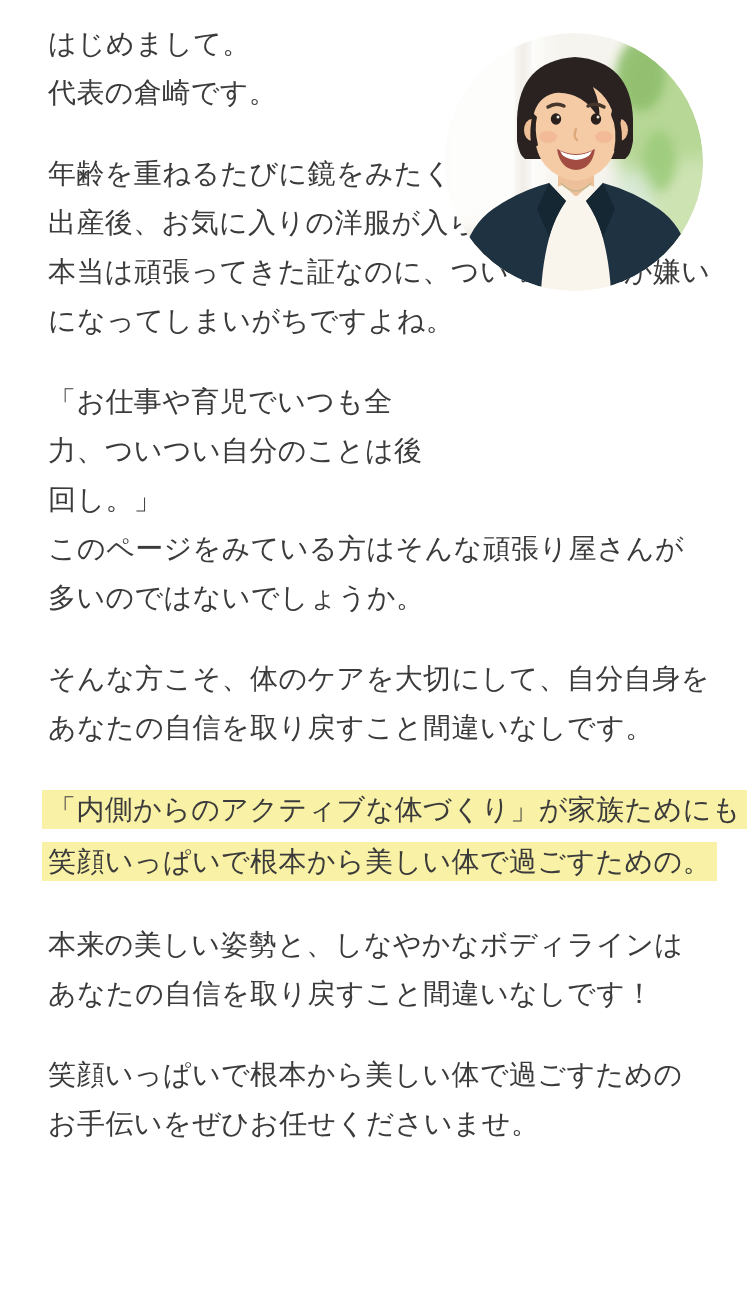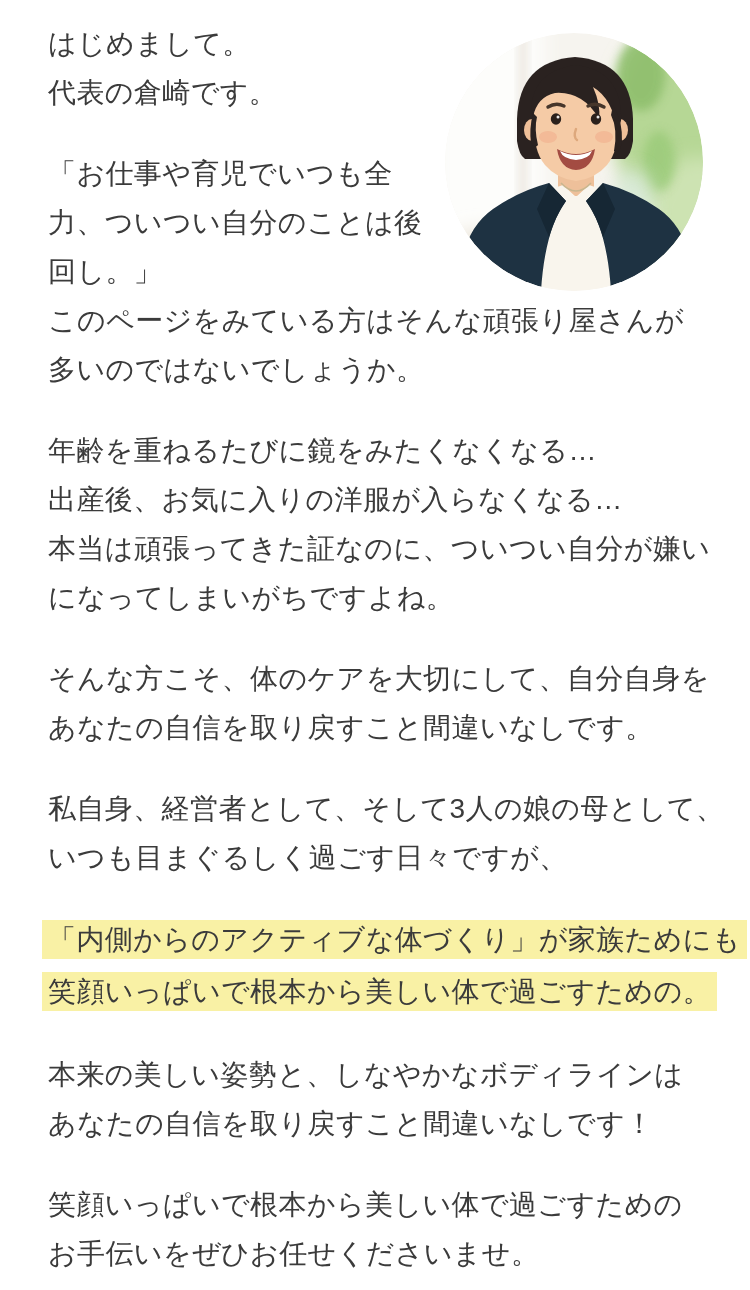--- a/index.html
+++ b/index.html
@@ -113,33 +113,31 @@
           <path d="M115 118 Q131 126 147 118 Q144 126 131 127 Q118 126 115 118 Z" fill="#ffffff"></path>
           <ellipse cx="103" cy="104" rx="9" ry="6" fill="#f09d7e" opacity="0.38"></ellipse>
           <ellipse cx="159" cy="104" rx="9" ry="6" fill="#f09d7e" opacity="0.38"></ellipse>
         </g>
       </g>
     </svg>
   </div>
 
   <p class="para">はじめまして。
 代表の倉崎です。</p>
+  <p class="para">年齢を重ねるたびに鏡をみたくなくなる…
+出産後、お気に入りの洋服が入らなくなる…
+本当は頑張ってきた証なのに、ついつい自分が嫌い
+になってしまいがちですよね。</p>
   <p class="para">「お仕事や育児でいつも全
 力、ついつい自分のことは後
 回し。」
 このページをみている方はそんな頑張り屋さんが
 多いのではないでしょうか。</p>
-  <p class="para">年齢を重ねるたびに鏡をみたくなくなる…
-出産後、お気に入りの洋服が入らなくなる…
-本当は頑張ってきた証なのに、ついつい自分が嫌い
-になってしまいがちですよね。</p>
   <p class="para">そんな方こそ、体のケアを大切にして、自分自身を
 あなたの自信を取り戻すこと間違いなしです。</p>
-  <p class="para">私自身、経営者として、そして3人の娘の母として、
-いつも目まぐるしく過ごす日々ですが、</p>
   <p class="para hl-para"><mark class="hl">「内側からのアクティブな体づくり」が家族ためにも
 笑顔いっぱいで根本から美しい体で過ごすための。</mark></p>
   <p class="para">本来の美しい姿勢と、しなやかなボディラインは
 あなたの自信を取り戻すこと間違いなしです！</p>
   <p class="para">笑顔いっぱいで根本から美しい体で過ごすための
 お手伝いをぜひお任せくださいませ。</p>
 
 </div>
 
 </body></html>

